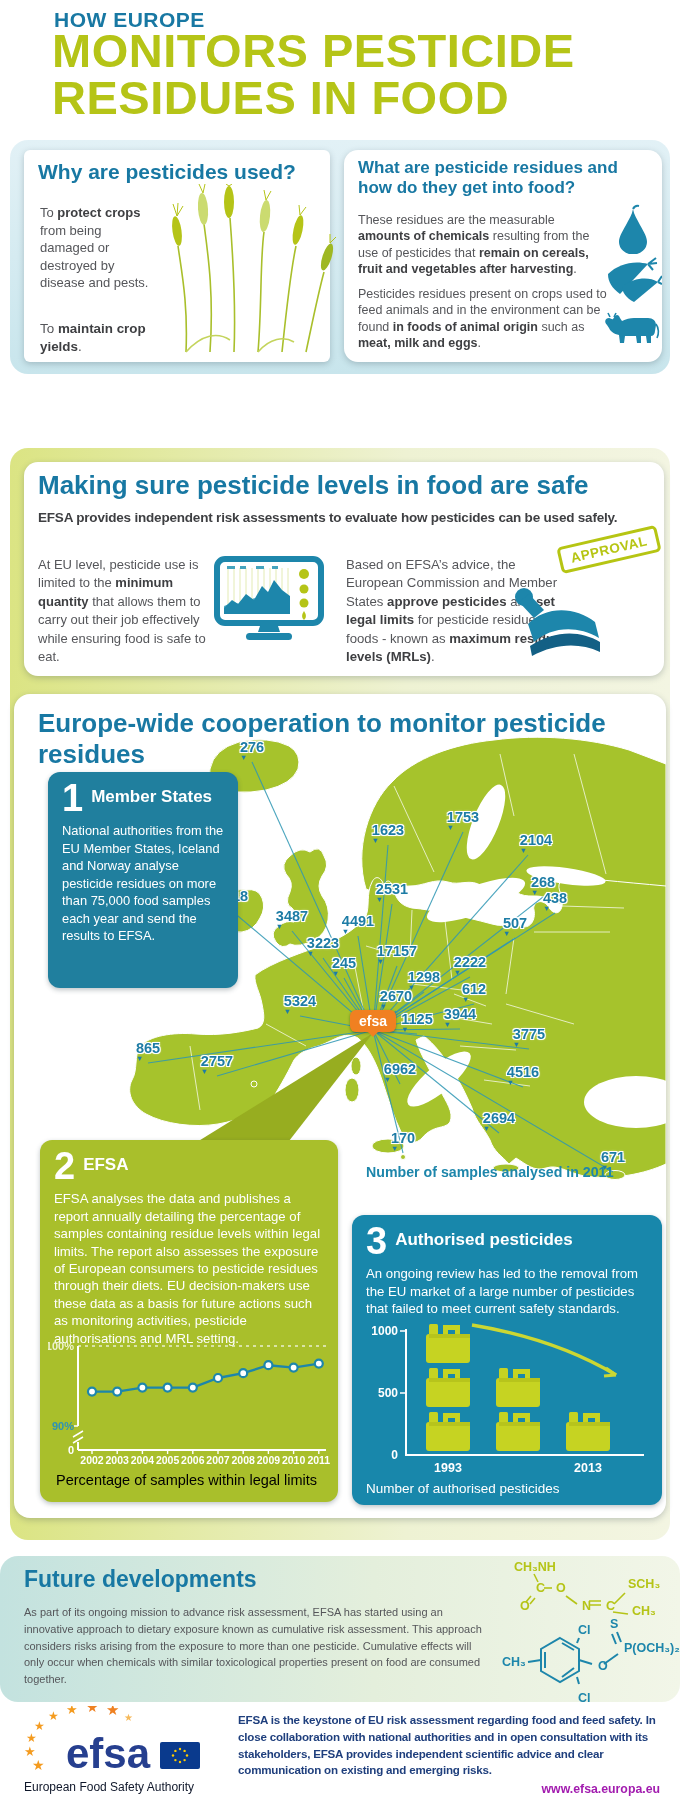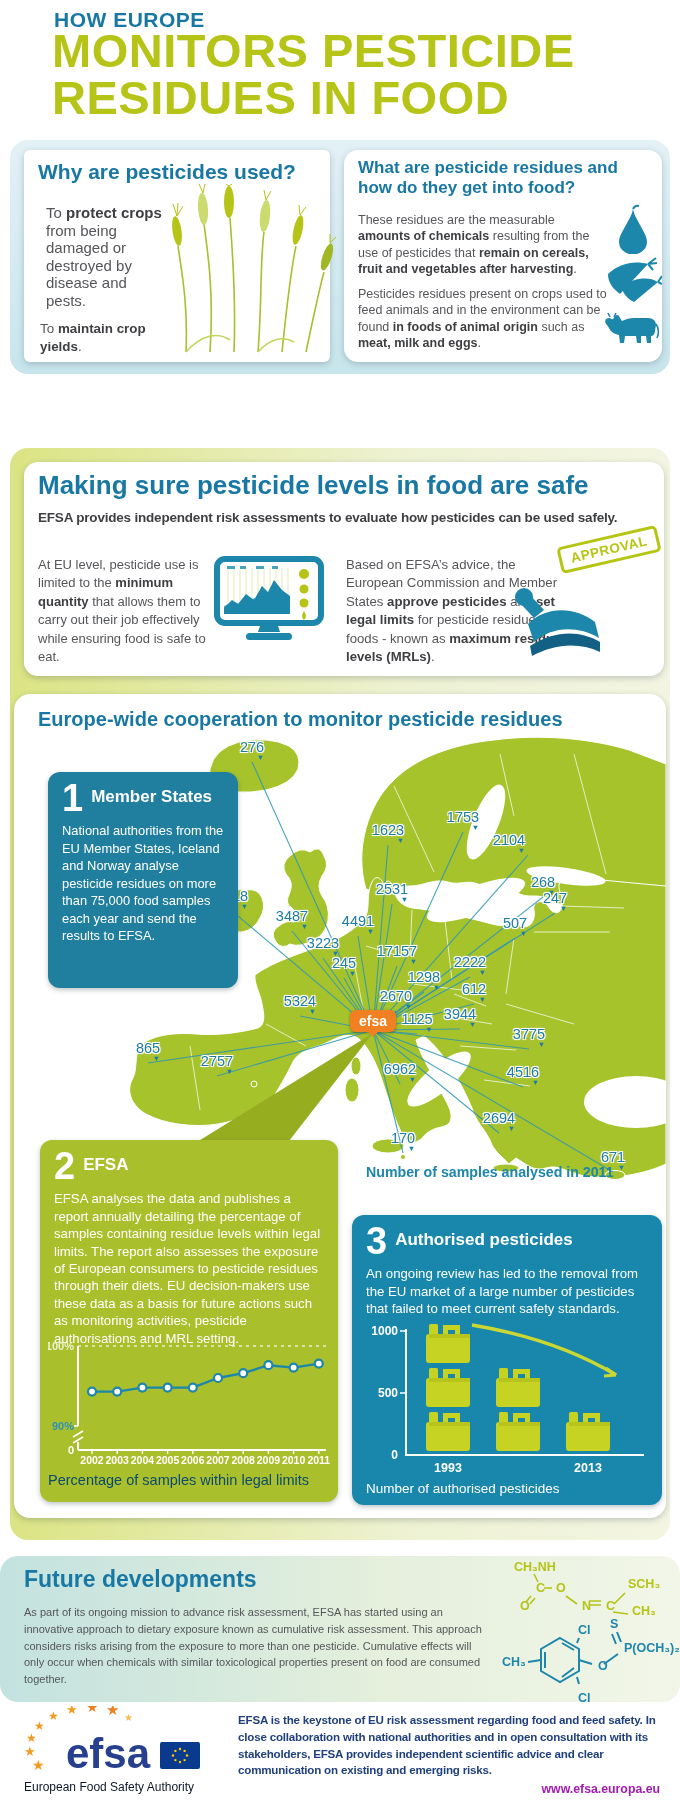--- a/index.html
+++ b/index.html
@@ -13,21 +13,21 @@
   .card{background:#fff;border-radius:14px;box-shadow:0 2px 6px rgba(40,60,70,.25);}
   
   #kicker{left:54px;top:8px;font-size:21px;letter-spacing:.5px;}
   #main-title{left:52px;top:28px;font-size:47px;font-weight:bold;color:#b5c417;line-height:.99;letter-spacing:.5px;}
   
   #panel1{left:10px;top:140px;width:660px;height:234px;border-radius:18px;
     background:linear-gradient(180deg,#e2f1f6,#c8e5ec);}
   #why-box{left:14px;top:10px;width:306px;height:212px;border-radius:6px;}
   #what-box{left:334px;top:10px;width:318px;height:212px;}
   #why-title{left:14px;top:10px;font-size:21px;}
-  #why-p1{left:22px;top:54px;width:118px;font-size:15px;line-height:17.6px;}
+  #why-p1{left:16px;top:54px;width:118px;font-size:13px;line-height:17.6px;}
   #why-p2{left:16px;top:170px;width:118px;font-size:13.4px;line-height:17.6px;}
   #wheat{left:134px;top:34px;}
   #what-title{left:14px;top:8px;width:296px;font-size:17px;line-height:1.17;}
   #what-p1{left:14px;top:62px;width:252px;font-size:12.5px;line-height:16.4px;}
   #what-p2{left:14px;top:136px;width:252px;font-size:12.5px;line-height:16.4px;}
   #pear{left:272px;top:54px;}
   #carrots{left:260px;top:106px;}
   #cow{left:256px;top:160px;}
   
   #lime-panel{left:10px;top:448px;width:660px;height:1092px;border-radius:18px;
@@ -38,44 +38,44 @@
   #safe-sub{left:14px;top:48px;width:612px;font-size:13.5px;font-weight:bold;color:#3e3f42;letter-spacing:-.2px;}
   #safe-left{left:14px;top:94px;width:168px;font-size:13px;line-height:18.4px;}
   #monitor{left:190px;top:94px;}
   #safe-right{left:322px;top:94px;width:230px;font-size:13.2px;line-height:18.4px;}
   #approval{left:534px;top:74px;transform:rotate(-13deg);border:3px solid #b6c513;color:#b6c513;
     font-weight:bold;font-size:13.5px;padding:3px 9px;border-radius:5px;letter-spacing:.5px;
     background:rgba(255,255,255,.55);}
   #stamp-tool{left:474px;top:122px;}
   
   #map-card{left:14px;top:694px;width:652px;height:824px;border-radius:16px;overflow:hidden;}
-  #map-title{left:24px;top:14px;font-size:20px;}
+  #map-title{left:24px;top:14px;font-size:26px;}
   #map-svg{left:0;top:0;}
   #map-labels{position:absolute;left:0;top:0;width:680px;height:1802px;pointer-events:none;}
-  .map-num{position:absolute;transform:translate(-50%,-100%);color:#1d7ca5;font-weight:normal;
-    font-size:14.5px;line-height:1.05;text-align:right;
+  .map-num{position:absolute;transform:translate(-50%,-100%);color:#1d7ca5;font-weight:bold;
+    font-size:14.5px;line-height:1.05;text-align:left;
     text-shadow:-1px -1px 0 #fff,1px -1px 0 #fff,-1px 1px 0 #fff,1px 1px 0 #fff,0 0 3px #fff;}
   .map-num .tri{display:block;font-size:7.5px;text-shadow:none;margin-top:-1px;}
   .sample-line{stroke:#2d96b3;stroke-width:1.1;opacity:.85;}
   #efsa-hub{left:350px;top:1010px;width:46px;height:22px;background:#f08021;color:#fff;font-weight:bold;
     font-size:14px;text-align:center;line-height:22px;border-radius:6px;box-shadow:0 1px 3px rgba(0,0,0,.35);}
   #efsa-hub:after{content:"";position:absolute;left:50%;top:100%;margin-left:-5px;
     border:5px solid transparent;border-top-color:#f08021;}
   #map-caption{left:366px;top:1164px;width:300px;font-size:14.2px;font-weight:bold;color:#1d86ab;}
   .step-box{border-radius:12px;color:#fff;box-shadow:0 2px 5px rgba(40,60,70,.3);}
   #step1{left:48px;top:772px;width:190px;height:216px;background:#207f9e;}
   #step2{left:40px;top:1140px;width:298px;height:362px;background:#a9bf2b;}
   #step3{left:352px;top:1215px;width:310px;height:290px;background:#1887ab;}
   .box-head{display:flex;gap:8px;align-items:flex-start;padding:10px 12px 0 14px;}
   .box-num{font-size:38px;font-weight:bold;line-height:.85;}
   .box-title{font-size:17px;font-weight:bold;margin-top:5px;}
   .box-body{padding:8px 14px 0 14px;font-size:13.2px;line-height:17.4px;color:#fff;}
   #step1 .box-body{font-size:12.9px;line-height:17.5px;}
   #trend-svg{position:absolute;left:8px;top:192px;}
-  #step2-caption{position:absolute;left:8px;top:332px;font-size:14.5px;color:#0c4a6e;}
+  #step2-caption{position:absolute;left:16px;top:332px;font-size:14.5px;color:#000000;}
   #cans-svg{position:absolute;left:8px;top:104px;}
   #step3-caption{position:absolute;left:14px;top:266px;font-size:13.5px;color:#fff;text-align:right;}
   .axis-lab{font-size:10.5px;font-weight:bold;fill:#fff;}
   .axis-lab2{font-size:12.5px;font-weight:bold;fill:#fff;}
   
   #future-panel{left:0;top:1556px;width:680px;height:146px;border-radius:18px;
     background:linear-gradient(90deg,#c3e2df,#e4efdc 55%,#f2f6e8);}
   #future-title{left:24px;top:10px;font-size:23px;}
   #future-body{left:24px;top:48px;width:462px;font-size:11px;line-height:16.8px;}
   #chem-green{left:490px;top:1558px;}
@@ -277,23 +277,23 @@
           <line x1="359" y1="336" x2="599" y2="478" class="sample-line"></line>
         </g>
     </svg>
     <div class="abs h-blue" id="map-title">Europe-wide cooperation to monitor pesticide residues</div>
   </div>
 
   <div id="map-labels">
       <div class="map-num" style="left: 252px; top: 762px;"><span>276</span><span class="tri">▼</span></div>
       <div class="map-num" style="left: 388px; top: 845px;"><span>1623</span><span class="tri">▼</span></div>
       <div class="map-num" style="left: 463px; top: 832px;"><span>1753</span><span class="tri">▼</span></div>
-      <div class="map-num" style="left: 509px; top: 855px;"><span>2104</span><span class="tri">▼</span></div>
+      <div class="map-num" style="left: 536px; top: 855px;"><span>2104</span><span class="tri">▼</span></div>
       <div class="map-num" style="left: 543px; top: 897px;"><span>268</span><span class="tri">▼</span></div>
-      <div class="map-num" style="left: 555px; top: 913px;"><span>247</span><span class="tri">▼</span></div>
+      <div class="map-num" style="left: 555px; top: 913px;"><span>438</span><span class="tri">▼</span></div>
       <div class="map-num" style="left: 515px; top: 938px;"><span>507</span><span class="tri">▼</span></div>
       <div class="map-num" style="left: 392px; top: 904px;"><span>2531</span><span class="tri">▼</span></div>
       <div class="map-num" style="left: 232px; top: 911px;"><span>1518</span><span class="tri">▼</span></div>
       <div class="map-num" style="left: 292px; top: 931px;"><span>3487</span><span class="tri">▼</span></div>
       <div class="map-num" style="left: 358px; top: 936px;"><span>4491</span><span class="tri">▼</span></div>
       <div class="map-num" style="left: 323px; top: 958px;"><span>3223</span><span class="tri">▼</span></div>
       <div class="map-num" style="left: 344px; top: 978px;"><span>245</span><span class="tri">▼</span></div>
       <div class="map-num" style="left: 397px; top: 966px;"><span>17157</span><span class="tri">▼</span></div>
       <div class="map-num" style="left: 470px; top: 977px;"><span>2222</span><span class="tri">▼</span></div>
       <div class="map-num" style="left: 424px; top: 992px;"><span>1298</span><span class="tri">▼</span></div>

